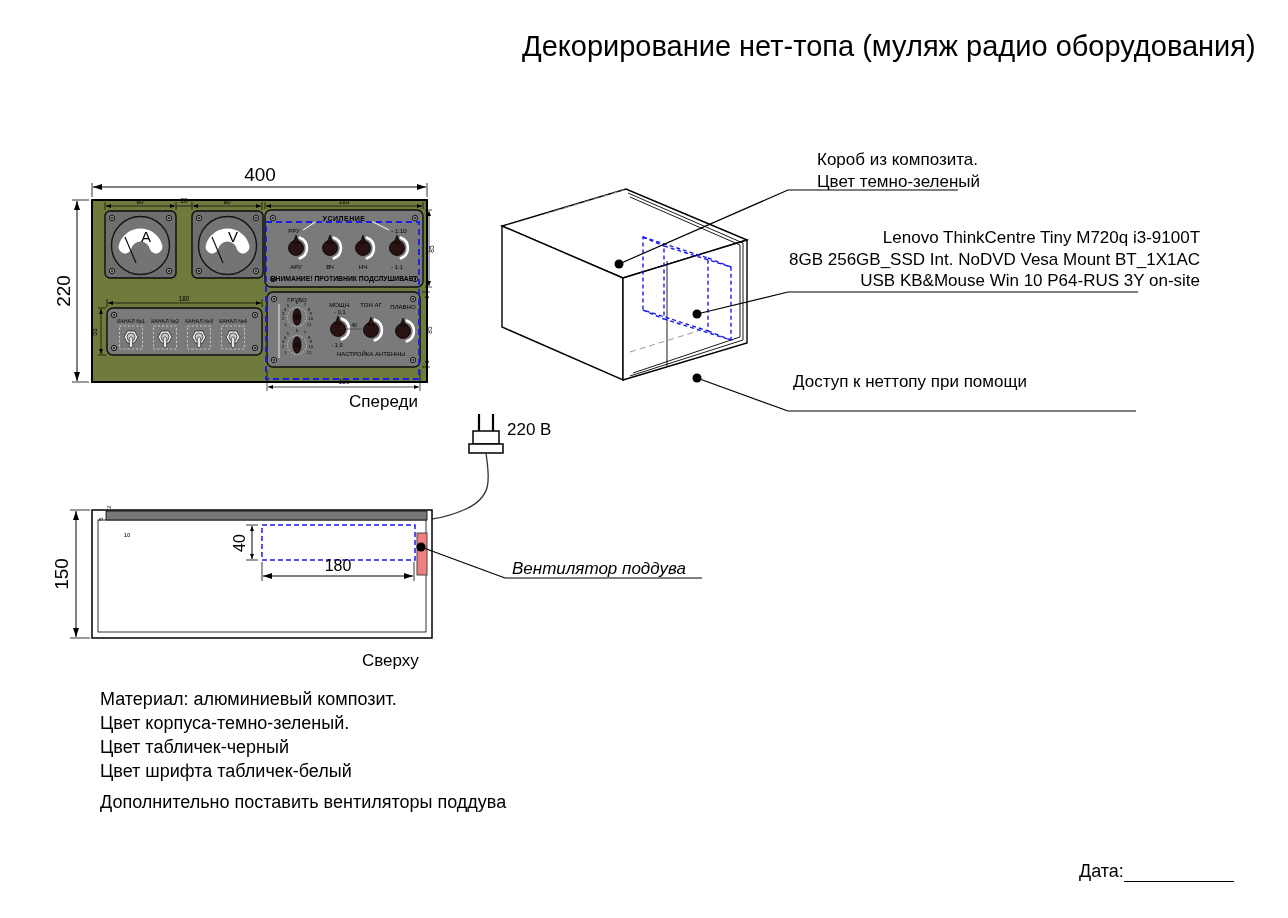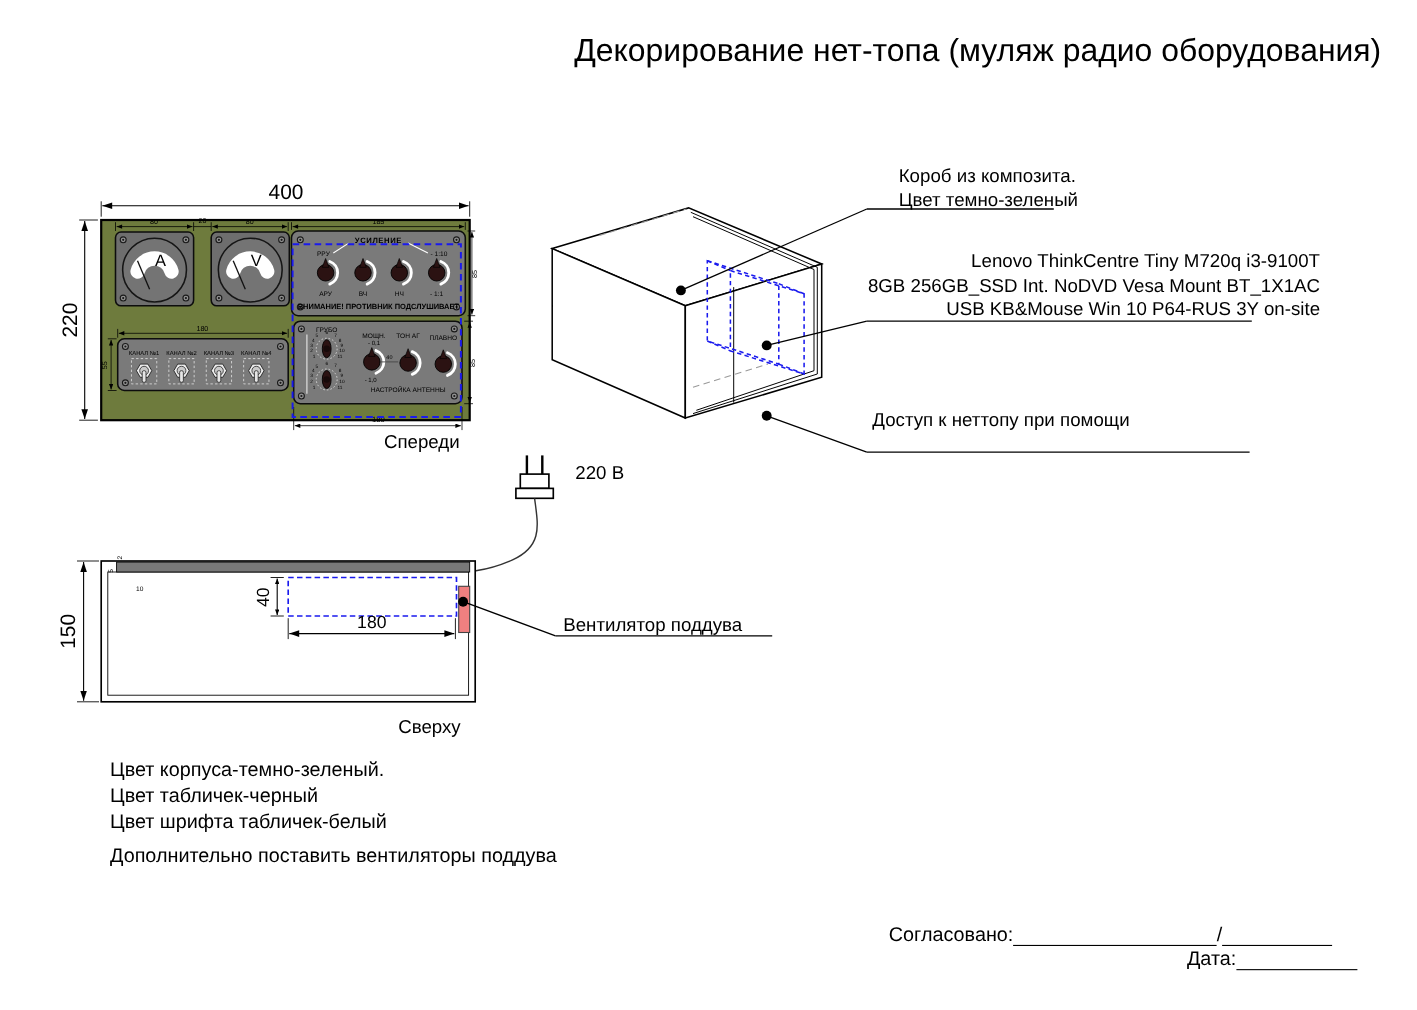--- a/index.html
+++ b/index.html
@@ -305,36 +305,31 @@
   </div>
   <div class="lbl t17" style="left:789px;top:227px;text-align:right;">
     <div>Lenovo ThinkCentre Tiny M720q i3-9100T</div>
     <div>8GB 256GB_SSD Int. NoDVD Vesa Mount BT_1X1AC</div>
     <div>USB KB&amp;Mouse Win 10 P64-RUS 3Y on-site</div>
   </div>
   <div class="lbl t17" style="left:793px;top:371px;">
     <div>Доступ к неттопу при помощи</div>
   </div>
 
-  <div class="lbl t17" style="left:523px;top:419px;">220 В</div>
-  <div class="lbl t17" style="left:512px;top:558px;">Вентилятор поддува</div>
+  <div class="lbl t17" style="left:507px;top:419px;">220 В</div>
+  <div class="lbl t17" style="left:512px;top:558px;font-style:italic;">Вентилятор поддува</div>
   <div class="lbl t17" style="left:349px;top:391px;">Спереди</div>
   <div class="lbl t17" style="left:362px;top:650px;">Сверху</div>
 
   <div class="lbl t18" style="left:100px;top:687px;">
+    <div>Материал: алюминиевый композит.</div>
     <div>Цвет корпуса-темно-зеленый.</div>
     <div>Цвет табличек-черный</div>
     <div>Цвет шрифта табличек-белый</div>
     <div style="margin-top:7px;">Дополнительно поставить вентиляторы поддува</div>
   </div>
 
-  <div class="lbl" style="left:808px;top:839px;font-size:18px;display:flex;align-items:flex-start;">
-    <span>Согласовано:</span>
-    <span class="uline" style="width:185px;"></span>
-    <span>/</span>
-    <span class="uline" style="width:100px;"></span>
-  </div>
   <div class="lbl" style="left:1079px;top:861px;font-size:18px;display:flex;align-items:flex-start;">
     <span>Дата:</span>
     <span class="uline" style="width:110px;"></span>
   </div>
 
 </div>
 
 </body></html>

